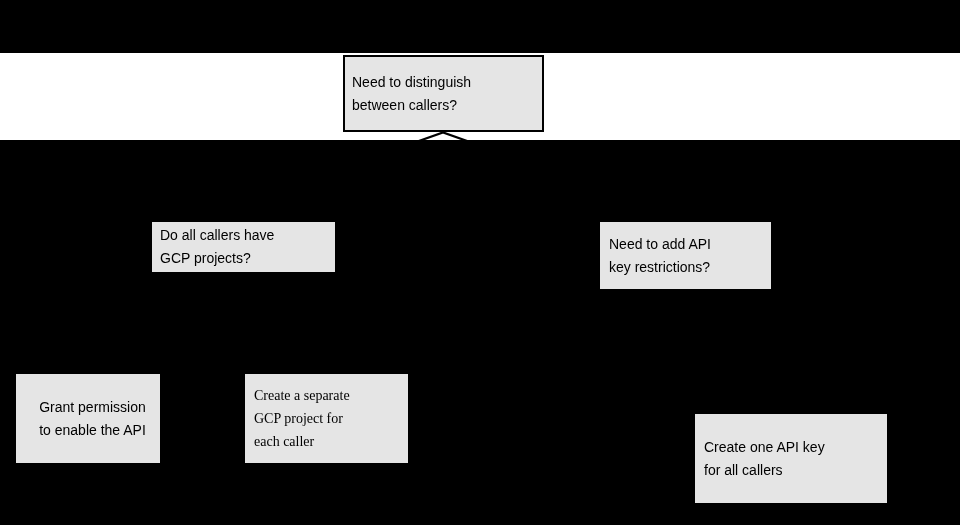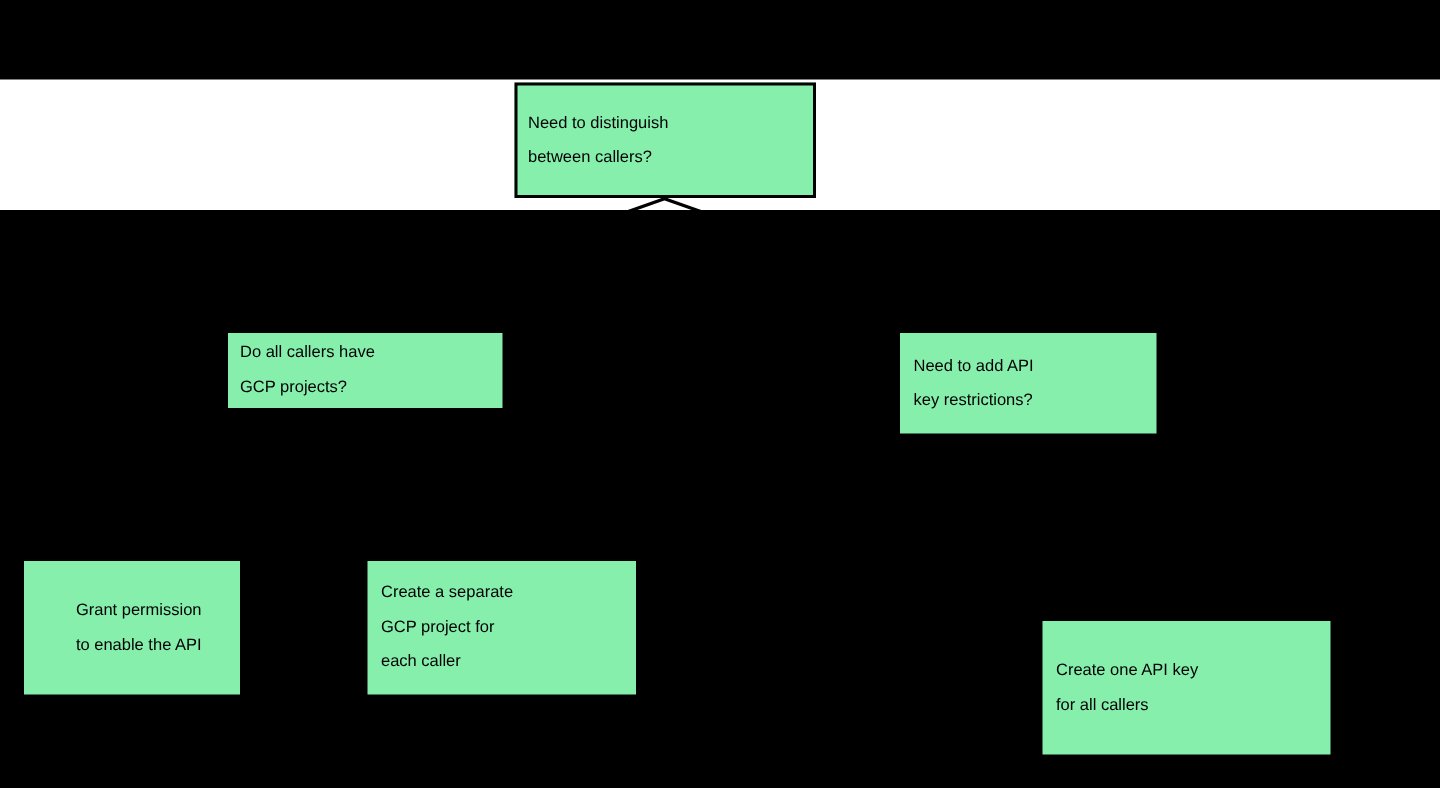--- a/index.html
+++ b/index.html
@@ -13,41 +13,41 @@
   #stage { position: absolute; inset: 0; width: 960px; height: 525px; }
 
   .band {
     position: absolute;
     left: 0; top: 53px; width: 960px; height: 87px;
     background: #ffffff;
   }
 
   .node {
     position: absolute;
-    background: #86efac;
+    background: #e5e5e5;
     color: #000000;
     display: flex;
     flex-direction: column;
     justify-content: center;
     box-sizing: border-box;
-    font-size: 11px;
+    font-size: 14px;
     line-height: 23px;
   }
   .node-text { white-space: pre-line; }
 
   .node.root {
     left: 343px; top: 55px; width: 201px; height: 77px;
     border: 2px solid #000000;
     padding-left: 7px;
   }
   .node.q-gcp          { left: 152px; top: 222px; width: 183px; height: 50px; padding-left: 8px; }
   .node.q-restrictions { left: 600px; top: 222px; width: 171px; height: 67px; padding-left: 9px; }
 
   .node.leaf-grant     { left: 16px;  top: 374px; width: 144px; height: 89px; padding-left: 9px; align-items: center; }
-  .node.leaf-project   { left: 245px; top: 374px; width: 179px; height: 89px; padding-left: 9px; }
+  .node.leaf-project   { left: 245px; top: 374px; width: 163px; height: 89px; padding-left: 9px; font-family: Liberation Serif, serif; }
   .node.leaf-key-each  { left: 478px; top: 374px; width: 179px; height: 89px; padding-left: 9px; }
   .node.leaf-key-all   { left: 695px; top: 374px; width: 192px; height: 89px; padding-left: 9px; margin-top: 40px; }
 
   .chevron-svg {
     position: absolute;
     left: 400px; top: 126px;
     width: 90px; height: 16px;
     pointer-events: none;
   }
 </style>

